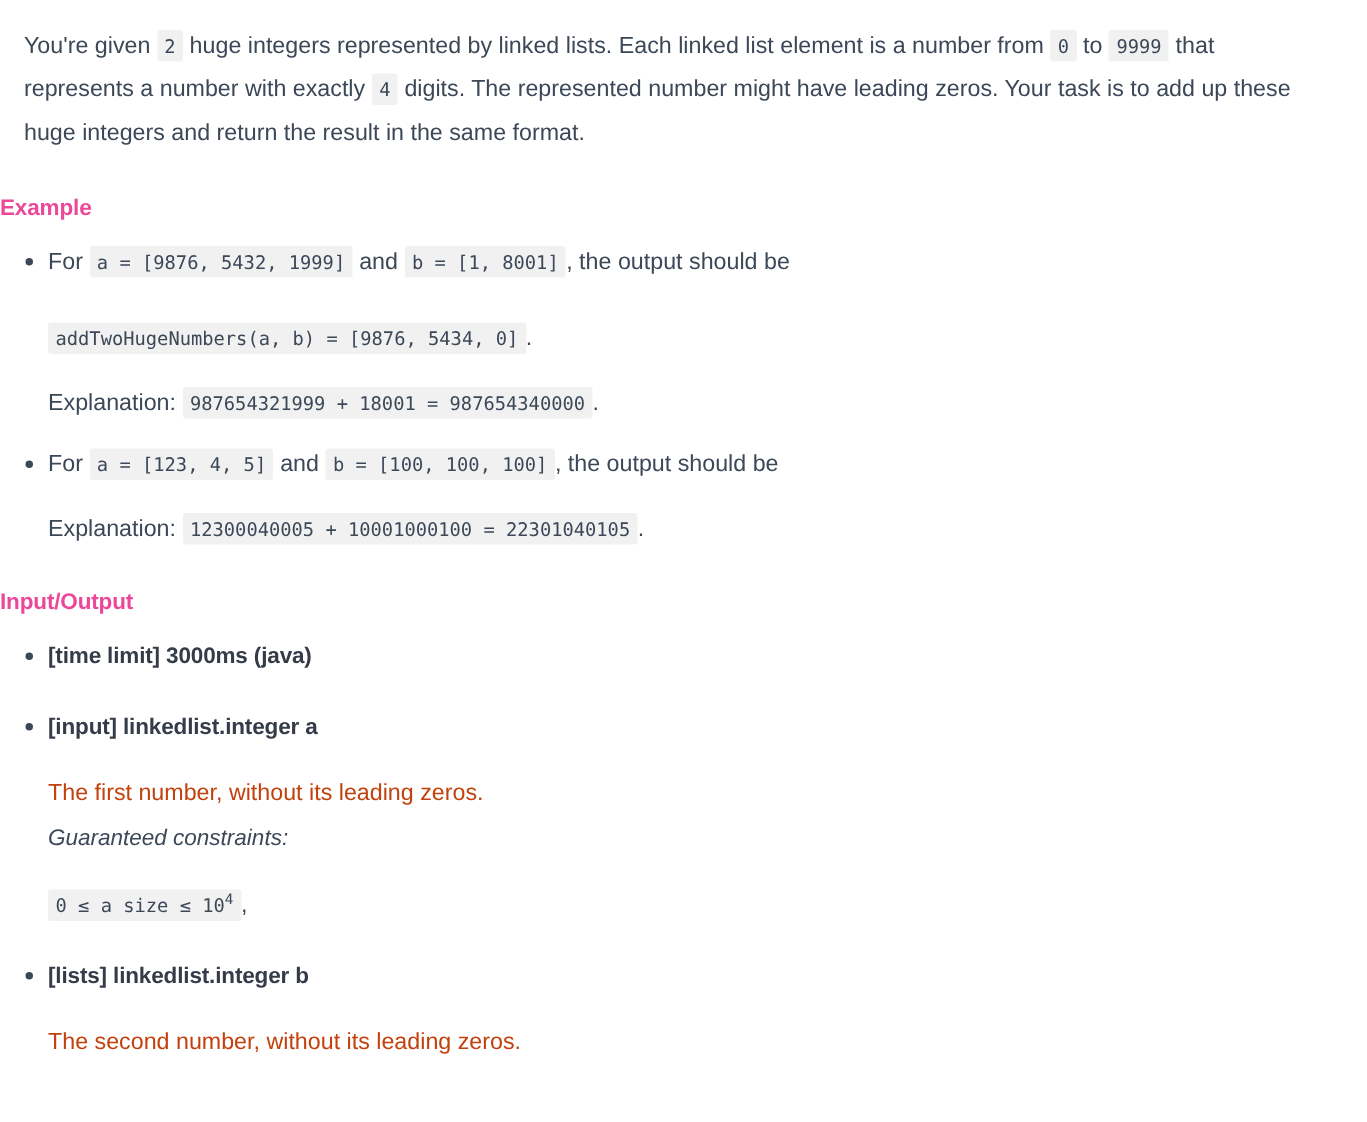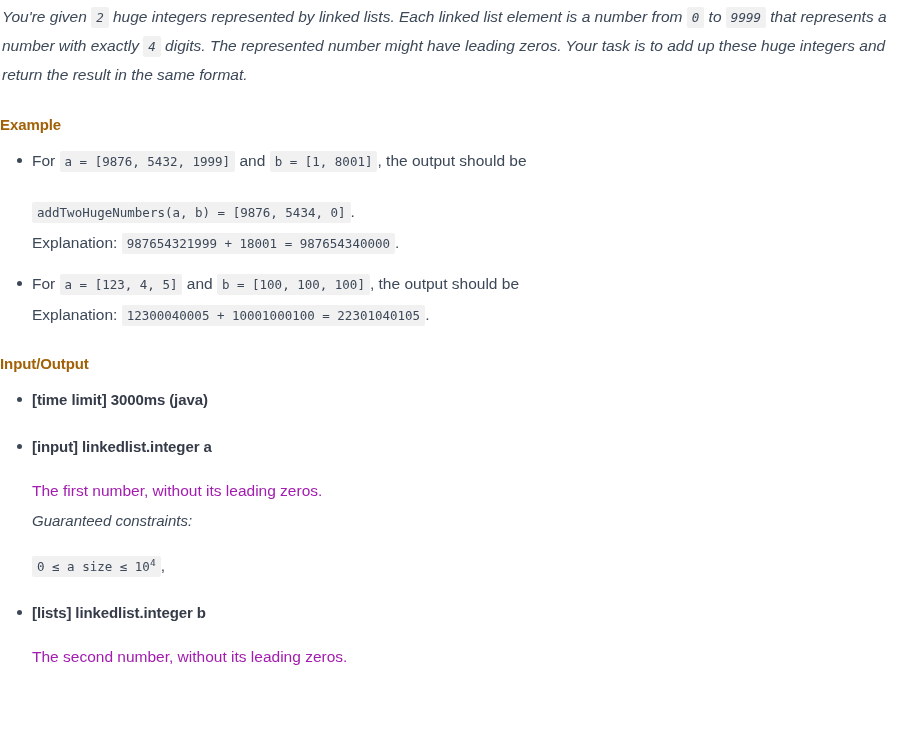--- a/index.html
+++ b/index.html
@@ -14,32 +14,31 @@
     font-family: "Liberation Sans", sans-serif;
     color: #3c4858;
     -webkit-font-smoothing: antialiased;
   }
   .page {
     padding: 0 10px 0 0;
     box-sizing: border-box;
     width: 911px;
   }
   p.intro {
-    margin: 2px;
+    margin: 16px;
     padding: 0;
     font-size: 15.5px;
     line-height: 29px;
     color: #3c4858;
     max-width: 906px;
-    font-style: italic;
   }
   h3.section {
     font-size: 15px;
     font-weight: bold;
-    color: #a16207;
+    color: #ec4899;
     margin: 26px 0 12px 0;
     padding: 0;
     line-height: 20px;
     letter-spacing: -0.1px;
   }
   ul.bullets {
     list-style: none;
     margin: 0;
     padding: 0;
   }
@@ -76,37 +75,37 @@
     border-radius: 2px;
     white-space: pre;
     line-height: 1;
   }
   .codeline {
     display: block;
     margin-top: 24px;
   }
   .expl {
     display: block;
-    margin-top: 4px;
+    margin-top: 16px;
     font-size: 15.5px;
     color: #3c4858;
     line-height: 27px;
   }
   .io-title {
     font-weight: bold;
     color: #353b48;
     font-size: 15px;
     letter-spacing: -0.1px;
   }
   .desc {
     display: block;
     margin-top: 18px;
     font-size: 15.5px;
     line-height: 25px;
-    color: #a21caf;
+    color: #c2410c;
   }
   .constraints-label {
     display: block;
     margin-top: 4px;
     font-style: italic;
     font-size: 15px;
     color: #3c4858;
   }
   .constraint {
     display: block;

